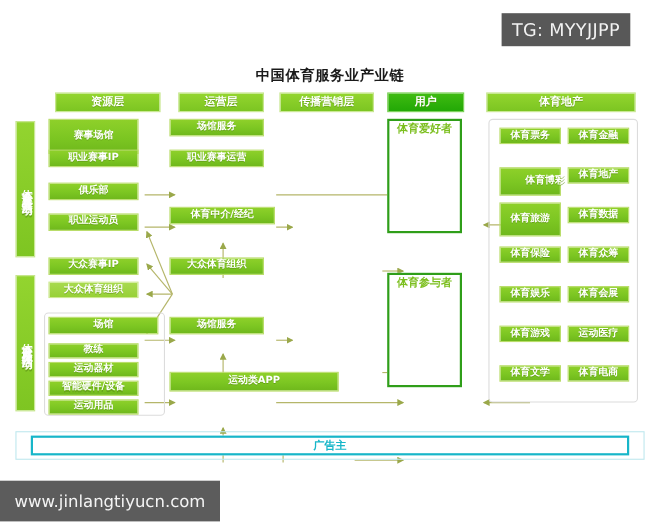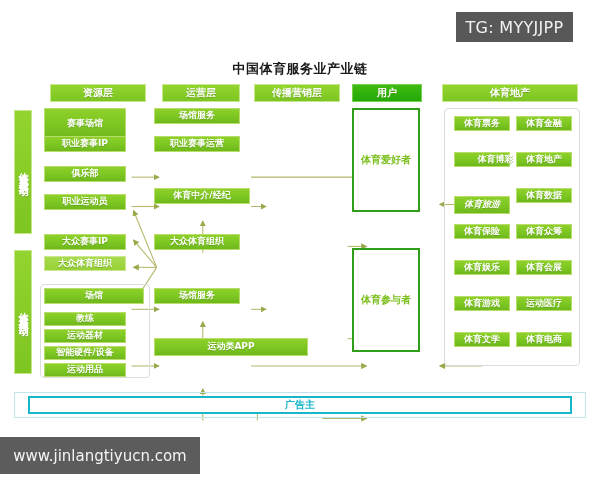--- a/index.html
+++ b/index.html
@@ -66,21 +66,21 @@
     writing-mode:vertical-rl;
     font-size:10px;letter-spacing:2px;
     background:linear-gradient(180deg,#93d42f 0%,#7ec522 100%);
     border-color:#c6e68c;
   }
 
   
   .userbox{
     position:absolute;background:#fff;border:2px solid #2f9e19;
     color:#7cbf1f;font-size:10px;font-weight:bold;
-    display:flex;align-items:center;justify-content:center;
+    display:flex;justify-content:center;
     box-sizing:border-box;text-align:center;
   }
   
   .mediabox{
     position:absolute;background:#fff;border:2px solid #b7cf4a;
     color:#8fbb28;font-size:10px;font-weight:bold;
     display:flex;align-items:center;justify-content:center;
     box-sizing:border-box;text-align:center;line-height:1.35;
   }
 
@@ -189,23 +189,23 @@
       <span>体育爱好者</span>
     </div>
     <div class="userbox" style="left:338px;top:164px;width:68px;height:104px;">
       <span>体育参与者</span>
     </div>
 
     <div class="group-outline" style="left:430px;top:24px;width:136px;height:258px;"></div>
 
     <div class="chip" style="left:440px;top:32px;width:56px;height:15px;">体育票务</div>
     <div class="chip" style="left:502px;top:32px;width:56px;height:15px;">体育金融</div>
-    <div class="chip" style="left:440px;top:68px;width:56px;height:15px;padding-left:27px;">体育博彩</div>
+    <div class="chip" style="left:440px;top:68px;width:56px;height:26px;padding-left:27px;">体育博彩</div>
     <div class="chip" style="left:502px;top:68px;width:56px;height:15px;">体育地产</div>
-    <div class="chip" style="left:440px;top:112px;width:56px;height:18px;font-style:italic;">体育旅游</div>
+    <div class="chip" style="left:440px;top:100px;width:56px;height:31px;">体育旅游</div>
     <div class="chip" style="left:502px;top:104px;width:56px;height:15px;">体育数据</div>
     <div class="chip" style="left:440px;top:140px;width:56px;height:15px;">体育保险</div>
     <div class="chip" style="left:502px;top:140px;width:56px;height:15px;">体育众筹</div>
     <div class="chip" style="left:440px;top:176px;width:56px;height:15px;">体育娱乐</div>
     <div class="chip" style="left:502px;top:176px;width:56px;height:15px;">体育会展</div>
     <div class="chip" style="left:440px;top:212px;width:56px;height:15px;">体育游戏</div>
     <div class="chip" style="left:502px;top:212px;width:56px;height:15px;">运动医疗</div>
     <div class="chip" style="left:440px;top:248px;width:56px;height:15px;">体育文学</div>
     <div class="chip" style="left:502px;top:248px;width:56px;height:15px;">体育电商</div>
 

